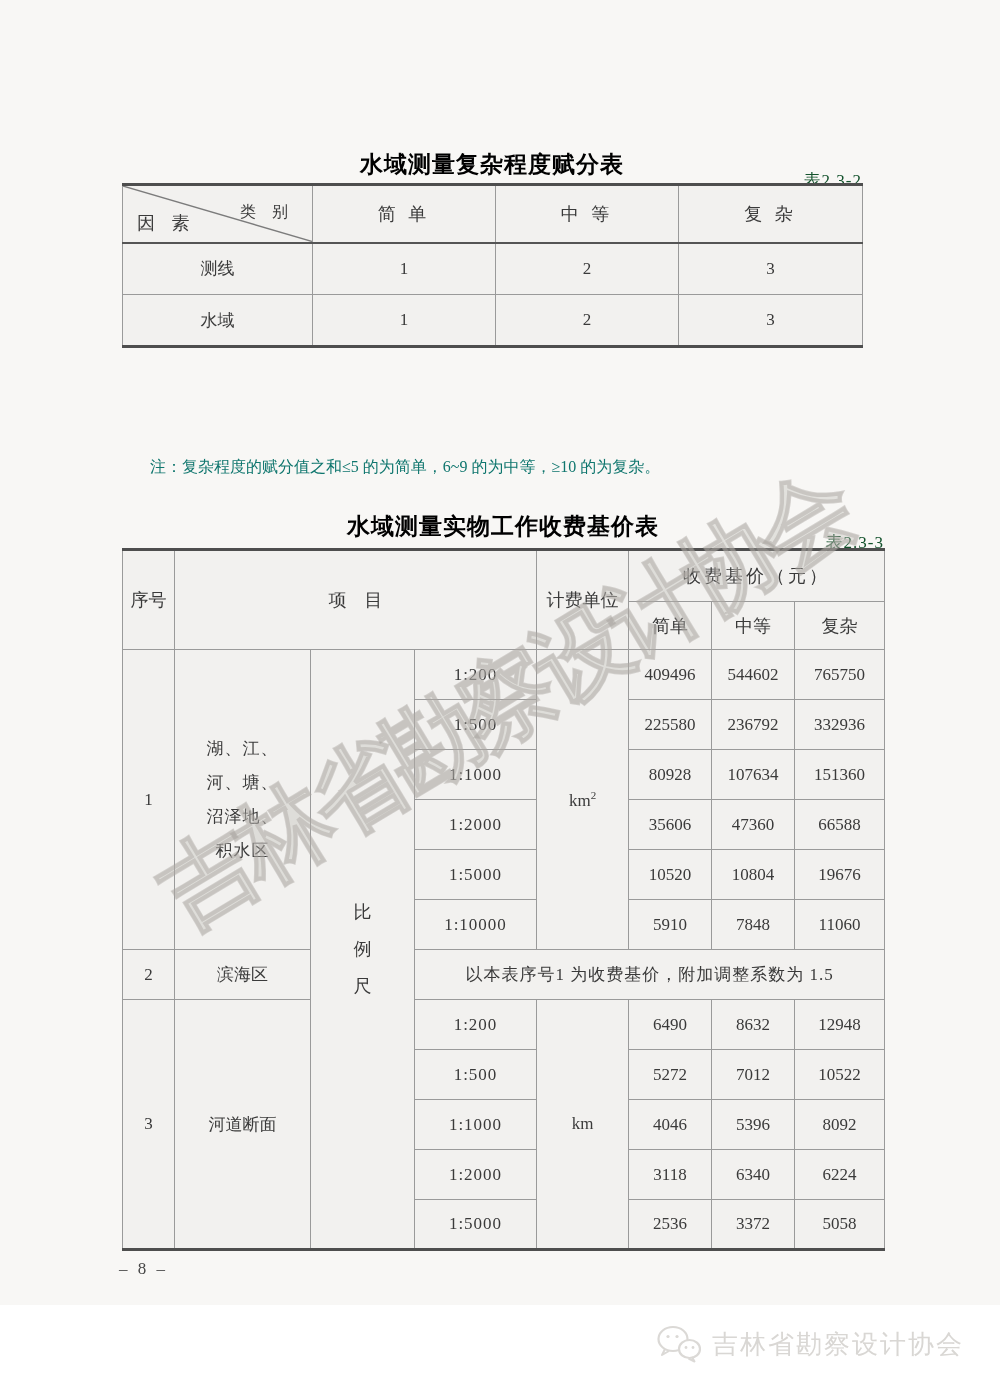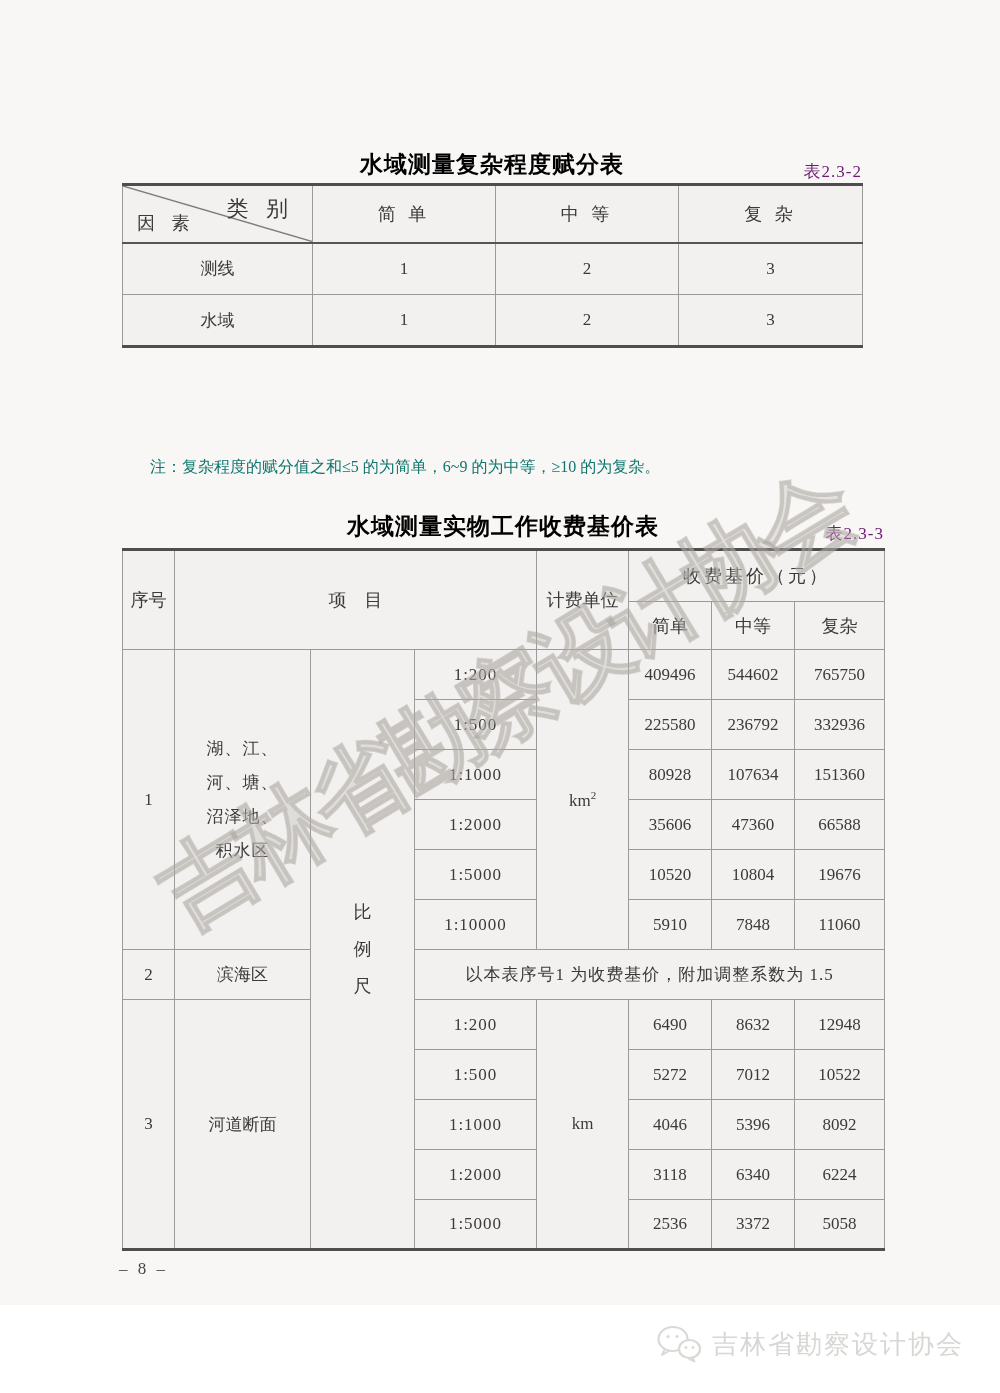--- a/index.html
+++ b/index.html
@@ -12,22 +12,22 @@
   
   .caption{position:absolute;width:740px;}
   .cap1{left:122px;top:149px;width:740px;}
   .cap2{left:122px;top:511px;width:762px;}
   .cap-title{
     display:block;text-align:center;
     font-family:"Liberation Sans","DejaVu Sans",sans-serif;
     font-weight:700;font-size:23px;color:#000000;letter-spacing:1px;
   }
   .cap-tag{
-    position:absolute;right:0;top:11px;
-    font-size:17px;color:#701a75;letter-spacing:1px;
+    position:absolute;right:0;top:20px;
+    font-size:17px;color:#14532d;letter-spacing:1px;
   }
   
   table.t{
     position:absolute;border-collapse:collapse;table-layout:fixed;
     background:#f2f1ef;
     border-top:3px solid #4e4e4e;border-bottom:3px solid #4e4e4e;
     border-left:1px solid #8d8d8d;border-right:1px solid #8d8d8d;
   }
   table.t td{
     border:1px solid #9a9a9a;
@@ -40,21 +40,21 @@
   .t1 tr.t1-head td{border-bottom:2px solid #555;font-size:18px;letter-spacing:4px;}
   .t2{left:122px;top:548px;width:762px;}
   .t2 tr.h1{height:52px;}
   .t2 tr.h2{height:48px;}
   .t2 tr.dr{height:50px;}
   .t2 tr.h1 td,.t2 tr.h2 td{font-size:18px;}
   .price-head{letter-spacing:3px;}
   
   .diag{position:relative;}
   .diag svg{position:absolute;left:0;top:0;width:100%;height:100%;display:block;}
-  .diag-top{position:absolute;top:8px;right:18px;letter-spacing:6px;font-size:22px;}
+  .diag-top{position:absolute;top:16px;right:18px;letter-spacing:6px;font-size:16px;}
   .diag-bottom{position:absolute;bottom:7px;left:14px;letter-spacing:6px;font-size:18px;}
   
   .item-cell div{line-height:34px;letter-spacing:1px;}
   .axis-cell div{line-height:18px;margin:19px auto;font-size:18px;}
   .unit-cell sup{font-size:11px;}
   .scale-cell{letter-spacing:1px;}
   .note-cell{letter-spacing:1px;}
   
   .note{position:absolute;left:150px;top:457px;font-size:16px;color:#0f766e;}
   .pageno{position:absolute;left:119px;top:1259px;font-size:17px;letter-spacing:3px;color:#464646;}

